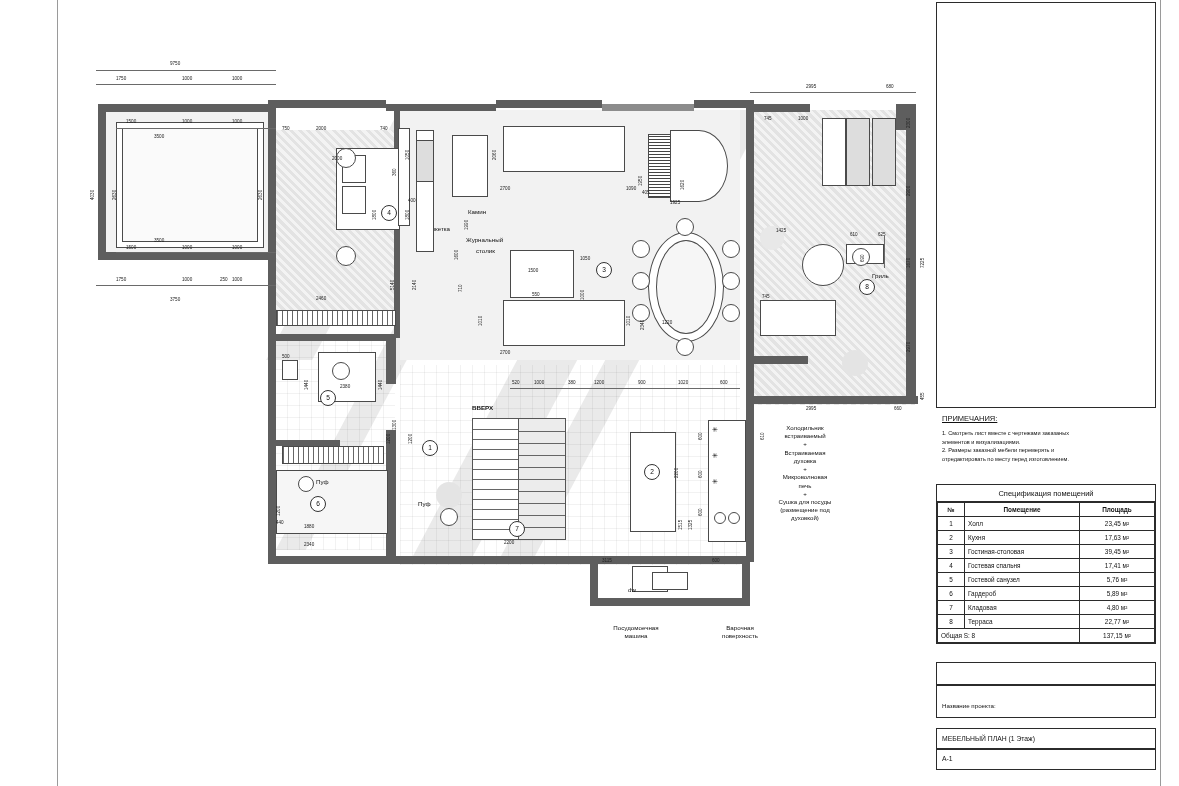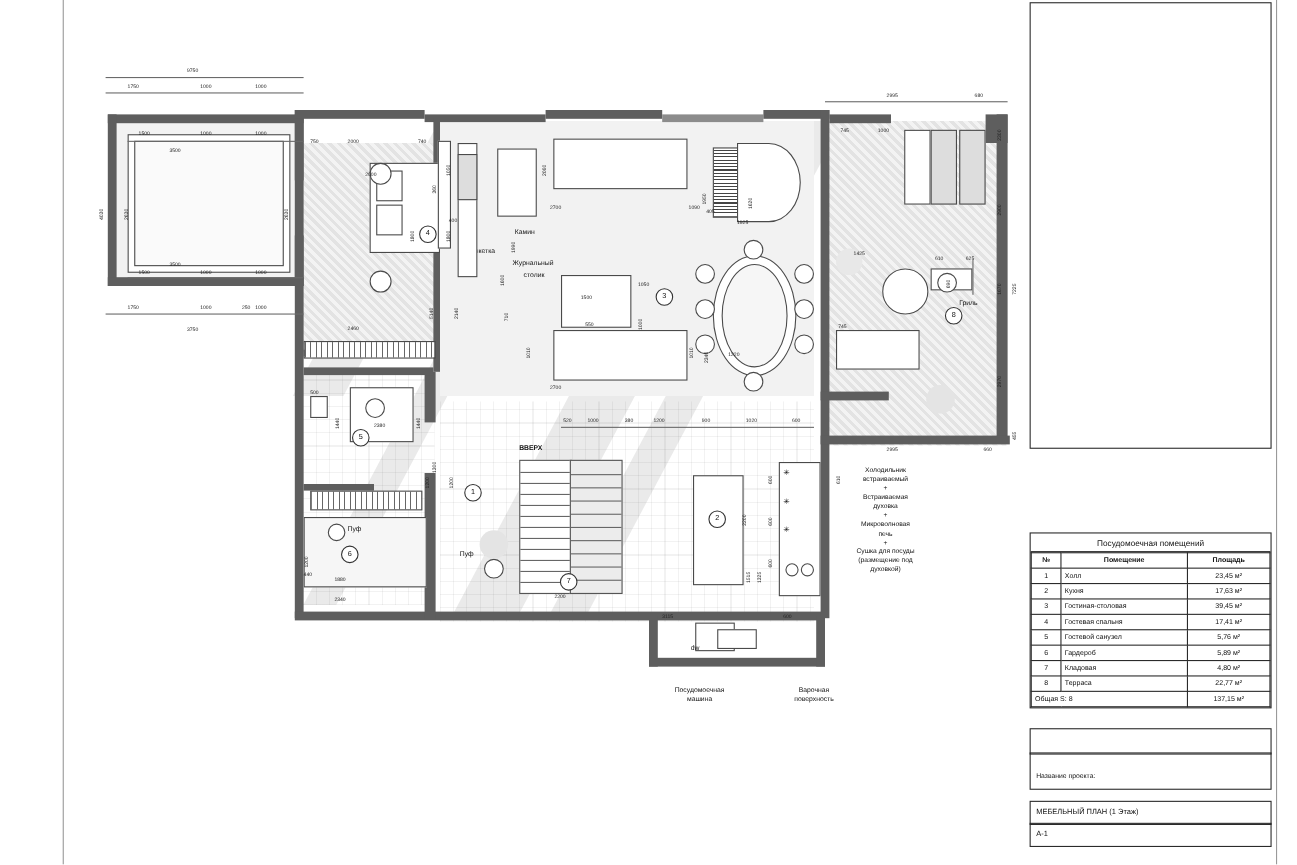--- a/index.html
+++ b/index.html
@@ -338,23 +338,32 @@
     <div class="dimv" style="left:860px;top:268px;">7225</div>
     <div class="dimv" style="left:846px;top:268px;">1670</div>
     <div class="dimv" style="left:846px;top:352px;">2970</div>
     <div class="dimv" style="left:860px;top:400px;">455</div>
     <div class="dimv" style="left:800px;top:262px;">690</div>
     <div class="dim" style="left:702px;top:294px;">745</div>
   </div>
 
   <div class="tb"></div>
 
+  <div class="notes">
+    <div class="notes-title">ПРИМЕЧАНИЯ:</div>
+    <div class="notes-body">
+      <div>1. Смотреть лист вместе с чертежами заказаных</div>
+      <div>элементов и визуализациями.</div>
+      <div>2. Размеры заказной мебели перемерять и</div>
+      <div>отредактировать по месту перед изготовлением.</div>
+    </div>
+  </div>
 
   <div class="spec">
-    <div class="spec-title">Посудомоечная помещений</div>
+    <div class="spec-title">Спецификация помещений</div>
     <table class="spec-tbl">
       <thead>
         <tr>
           <th class="c-num">№</th>
           <th class="c-name">Помещение</th>
           <th class="c-area">Площадь</th>
         </tr>
       </thead>
       <tbody>
         <tr>

